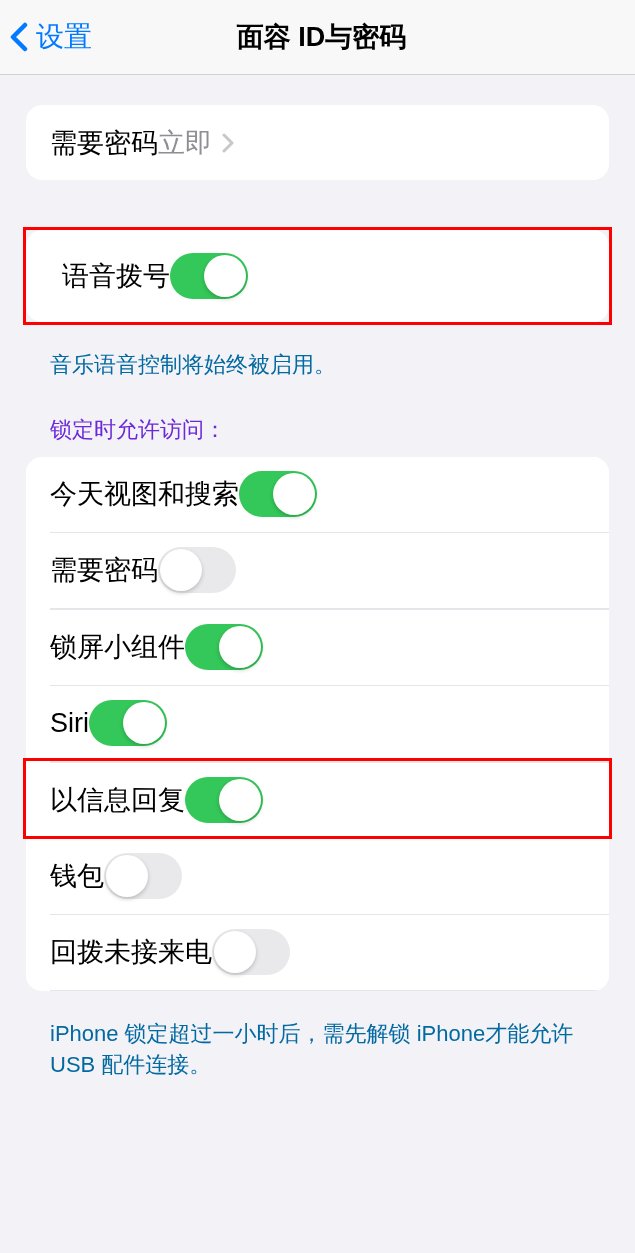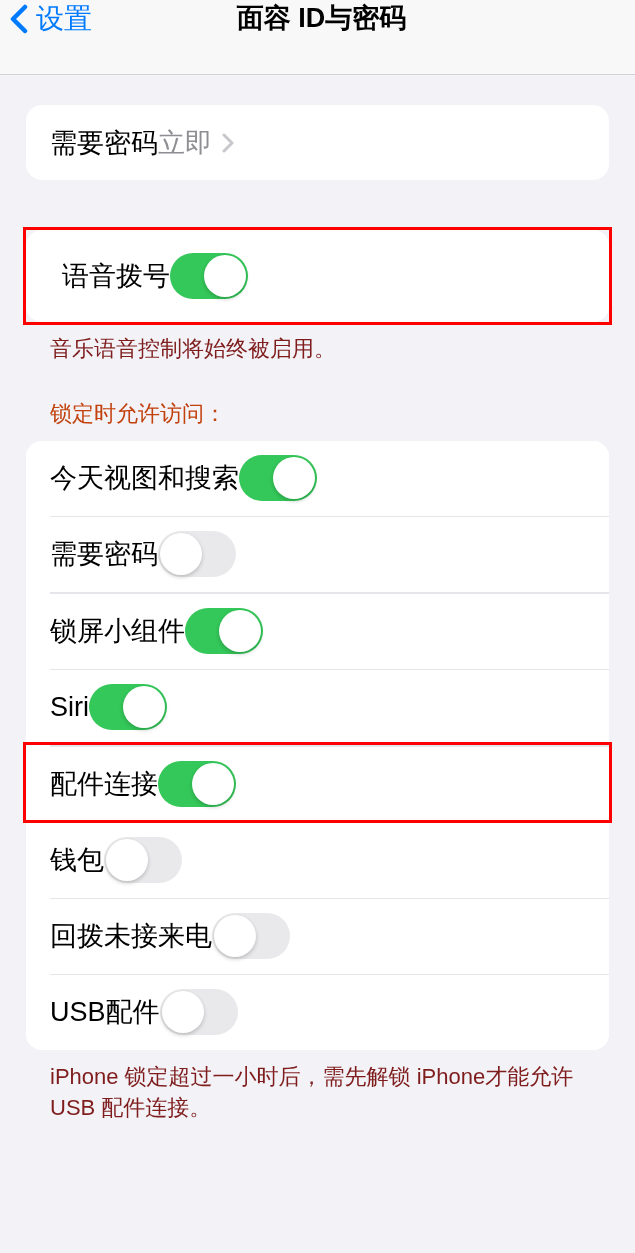--- a/index.html
+++ b/index.html
@@ -12,21 +12,21 @@
       font-family: -apple-system, "SF Pro Text", "Helvetica Neue", Arial, sans-serif;
       background: #f2f2f7;
       width: 635px;
       height: 1253px;
       overflow: hidden;
     }
     .nav-bar {
       height: 75px;
       background: #f8f8f8;
       display: flex;
-      align-items: flex-start;
+      align-items: center;
       position: relative;
       border-bottom: 1px solid #d1d1d6;
     }
     .back-button {
       display: flex;
       align-items: center;
       padding-left: 10px;
       color: #007aff;
       font-size: 28px;
       cursor: pointer;
@@ -78,27 +78,27 @@
       width: 12px;
       height: 20px;
     }
     .separator {
       height: 1px;
       background: #e5e5ea;
       margin-left: 24px;
     }
     .footer-text {
       font-size: 22px;
-      color: #7f1d1d;
-      padding: 12px 24px 0;
+      color: #0369a1;
+      padding: 28px 24px 0;
       line-height: 1.4;
     }
     .header-text {
       font-size: 22px;
-      color: #c2410c;
+      color: #6d28d9;
       padding: 0 24px 12px;
     }
     .spacer-lg {
       height: 50px;
     }
     .spacer-md {
       height: 34px;
     }
     .toggle {
       width: 78px;
@@ -213,45 +213,39 @@
         <div class="separator"></div>
         <div class="cell" id="siri-cell">
           <span class="cell-label">Siri</span>
           <div class="toggle on">
             <div class="toggle-knob"></div>
           </div>
         </div>
         <div class="separator"></div>
         <div class="separator"></div>
         <div class="cell">
-          <span class="cell-label">配件连接</span>
+          <span class="cell-label">以信息回复</span>
           <div class="toggle on">
             <div class="toggle-knob"></div>
           </div>
         </div>
         <div class="separator"></div>
         <div class="cell">
           <span class="cell-label">钱包</span>
           <div class="toggle off">
             <div class="toggle-knob"></div>
           </div>
         </div>
         <div class="separator"></div>
         <div class="cell">
           <span class="cell-label">回拨未接来电</span>
           <div class="toggle off">
             <div class="toggle-knob"></div>
           </div>
         </div>
         <div class="separator"></div>
-        <div class="cell">
-          <span class="cell-label">USB配件</span>
-          <div class="toggle off">
-            <div class="toggle-knob"></div>
-          </div>
-        </div>
       </div>
     <div class="highlight-box" id="siri-highlight" style="display: block; left: -3px; right: -3px; top: 301px; height: 81px;"></div>
   </div>
 
   <div class="footer-text">iPhone 锁定超过一小时后，需先解锁 iPhone才能允许USB 配件连接。</div>
 
 </div>
 
 </body></html>

